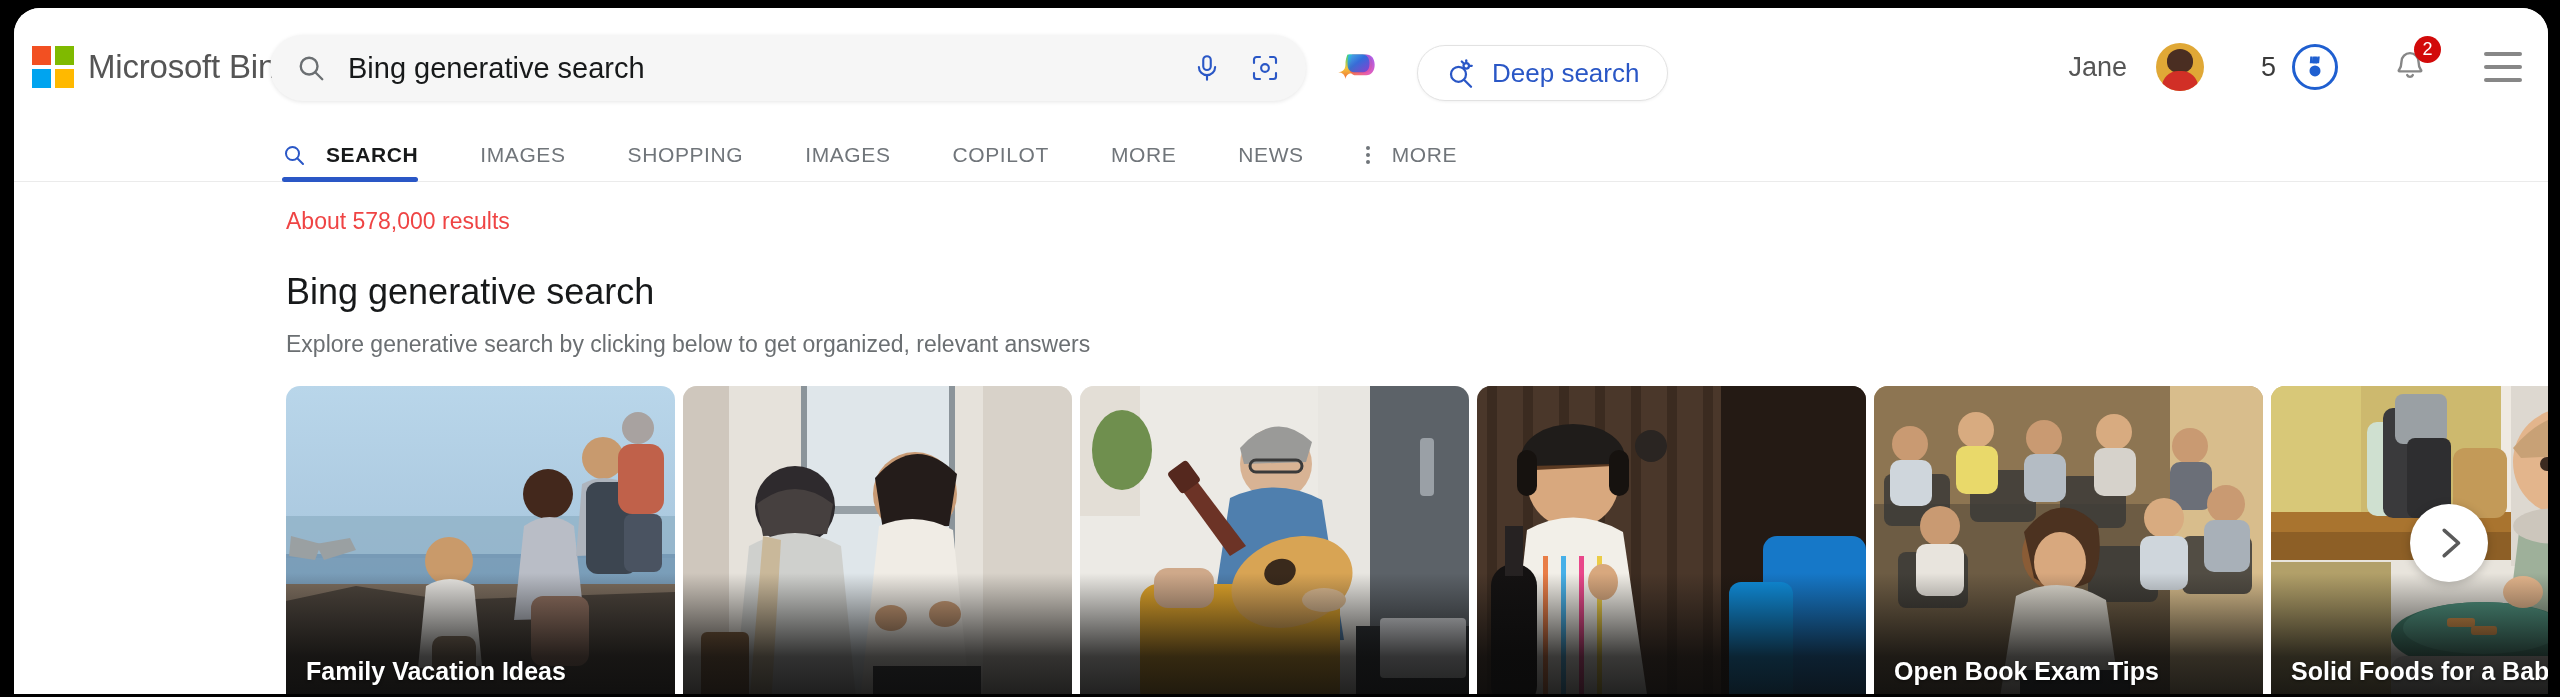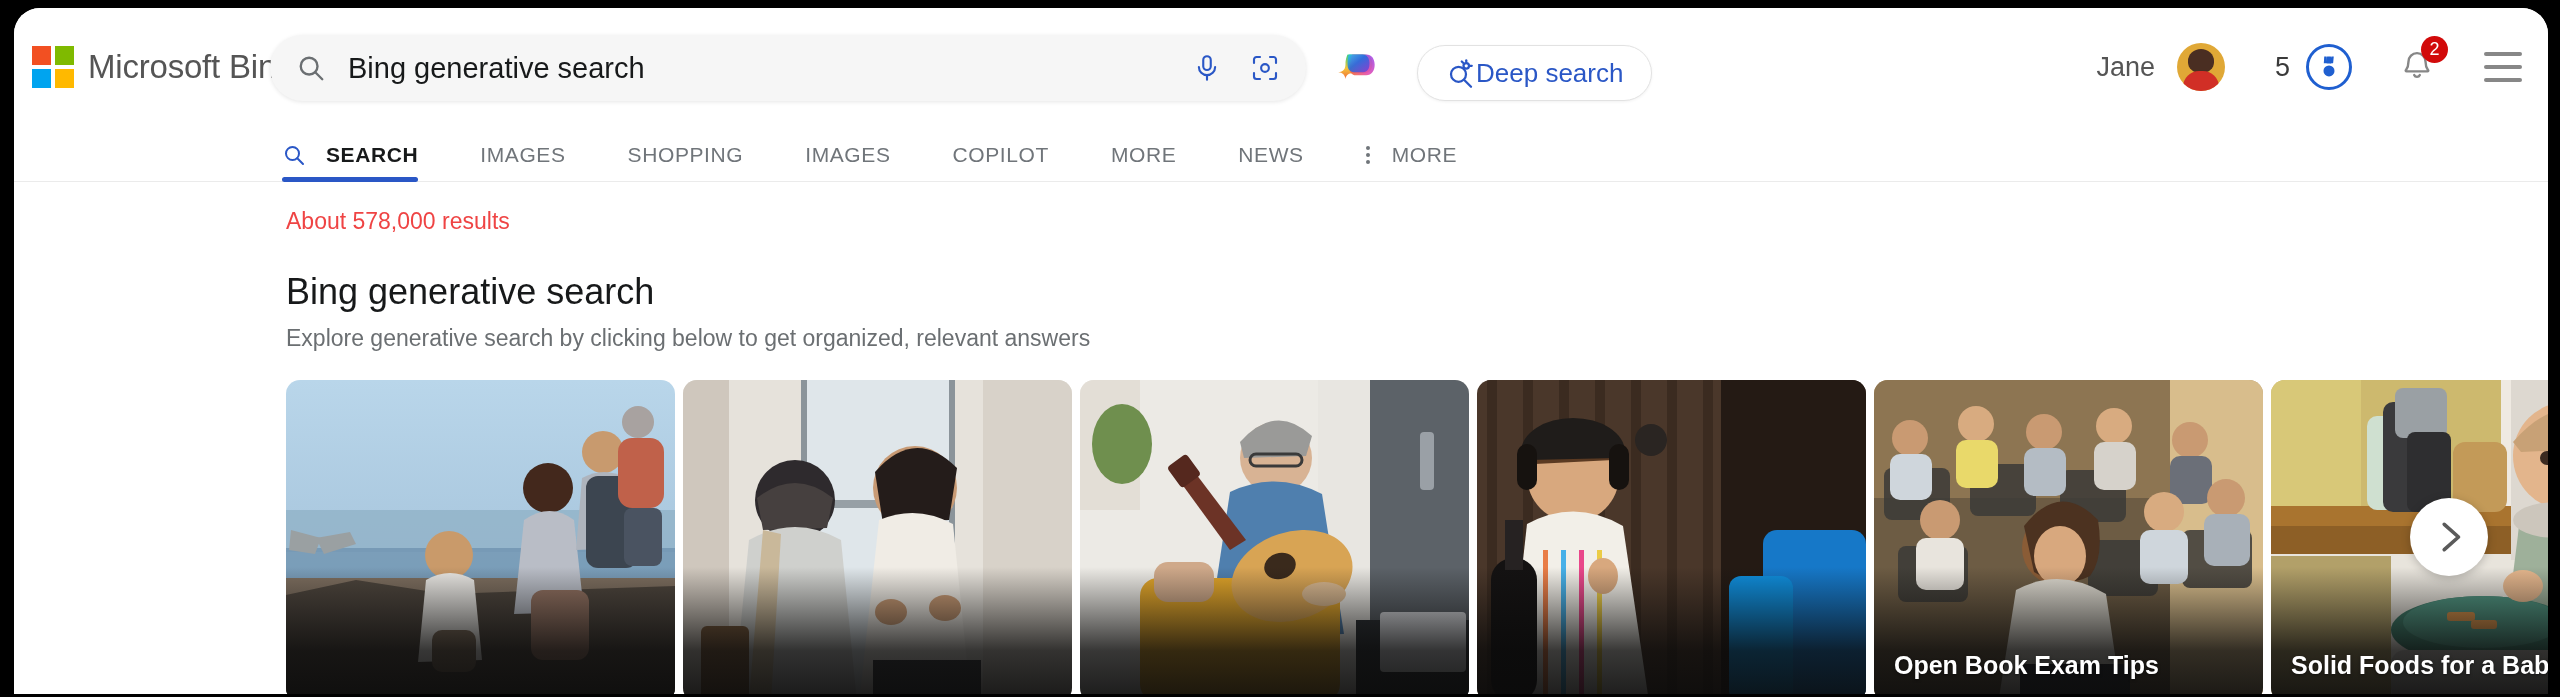--- a/index.html
+++ b/index.html
@@ -60,29 +60,29 @@
   .copilot-btn {
     position: absolute; left: 1318px; top: 35px;
     width: 52px; height: 52px; cursor: pointer;
     display: flex; align-items: center; justify-content: center;
   }
   .deep-btn {
     position: absolute; left: 1403px; top: 37px;
     height: 56px; padding: 0 28px;
     border: 1px solid #e2e2e2; border-radius: 28px;
     background: #fff;
-    display: flex; align-items: center; 
+    display: flex; align-items: center; gap: 16px;
     cursor: pointer;
     box-shadow: 0 1px 3px rgba(0,0,0,.06);
   }
   .deep-btn span { font-size: 26px; color: #2a57c6; }
 
   .user-area {
     position: absolute; right: 26px; top: 0; height: 118px;
-    display: flex; align-items: center; gap: 4px;
+    display: flex; align-items: center; gap: 11px;
   }
   .uname { font-size: 27px; color: #555; margin-right: 18px; }
   .avatar {
     width: 48px; height: 48px; border-radius: 50%;
     background: radial-gradient(circle at 50% 38%, #c38a52 0 26%, #e0a836 27% 100%);
     position: relative; overflow: hidden; cursor: pointer; margin-right: 46px;
   }
   .avatar::before {
     content: ""; position: absolute; left: 11px; top: 6px;
     width: 26px; height: 24px; border-radius: 50% 50% 45% 45%;
@@ -130,21 +130,21 @@
     content: ""; position: absolute; left: 0; right: 0; bottom: -1px;
     height: 5px; background: #2a57c6; border-radius: 3px;
   }
   .tab .dots { display: flex; flex-direction: column; gap: 3px; margin-right: 2px; }
   .tab .dots i { width: 4px; height: 4px; background: #70757a; border-radius: 50%; }
 
   
   .main { padding-left: 272px; padding-top: 26px; }
   .results-count { font-size: 23px; color: #ef4444; }
   .sec-title { font-size: 36px; color: #17191a; margin-top: 36px; }
-  .sec-sub { font-size: 23px; color: #6b6f72; margin-top: 12px; }
+  .sec-sub { font-size: 23px; color: #6b6f72; margin-top: 18px; }
 
   .carousel {
     position: relative;
     margin-top: 28px;
     display: flex; gap: 8px;
     overflow: hidden;
     height: 330px;
   }
   .card {
     position: relative;
@@ -355,20 +355,21 @@
           <path d="M296 98 q22 -12 44 0 l6 70 -56 2z" fill="#aeb4bd"></path>
           <rect x="300" y="96" width="52" height="92" rx="12" fill="#3c4550"></rect>
           <circle cx="163" cy="175" r="24" fill="#c99a6a"></circle>
           <path d="M140 200 q24 -14 48 0 l8 80 -64 2z" fill="#e8e6e2"></path>
           <rect x="146" y="250" width="44" height="42" rx="10" fill="#7b6a58"></rect>
           <circle cx="352" cy="42" r="16" fill="#a8a2a0"></circle>
           <rect x="332" y="58" width="46" height="70" rx="14" fill="#c0614a"></rect>
           <rect x="338" y="128" width="38" height="58" rx="8" fill="#4a5361"></rect>
         </svg>
         <div class="shade"></div>
+        <div class="clabel">Family Vacation Ideas</div>
       </div>
 
       <div class="card">
         <svg class="photo" viewBox="0 0 389 322" preserveAspectRatio="xMidYMid slice">
           <rect width="389" height="322" fill="#e6e2db"></rect>
           <rect x="0" y="0" width="46" height="322" fill="#cfc7bd"></rect>
           <rect x="120" y="0" width="150" height="322" fill="#dfe6ea"></rect>
           <rect x="118" y="0" width="6" height="322" fill="#8b949a"></rect>
           <rect x="266" y="0" width="6" height="322" fill="#8b949a"></rect>
           <rect x="120" y="120" width="150" height="8" fill="#97a0a6"></rect>

